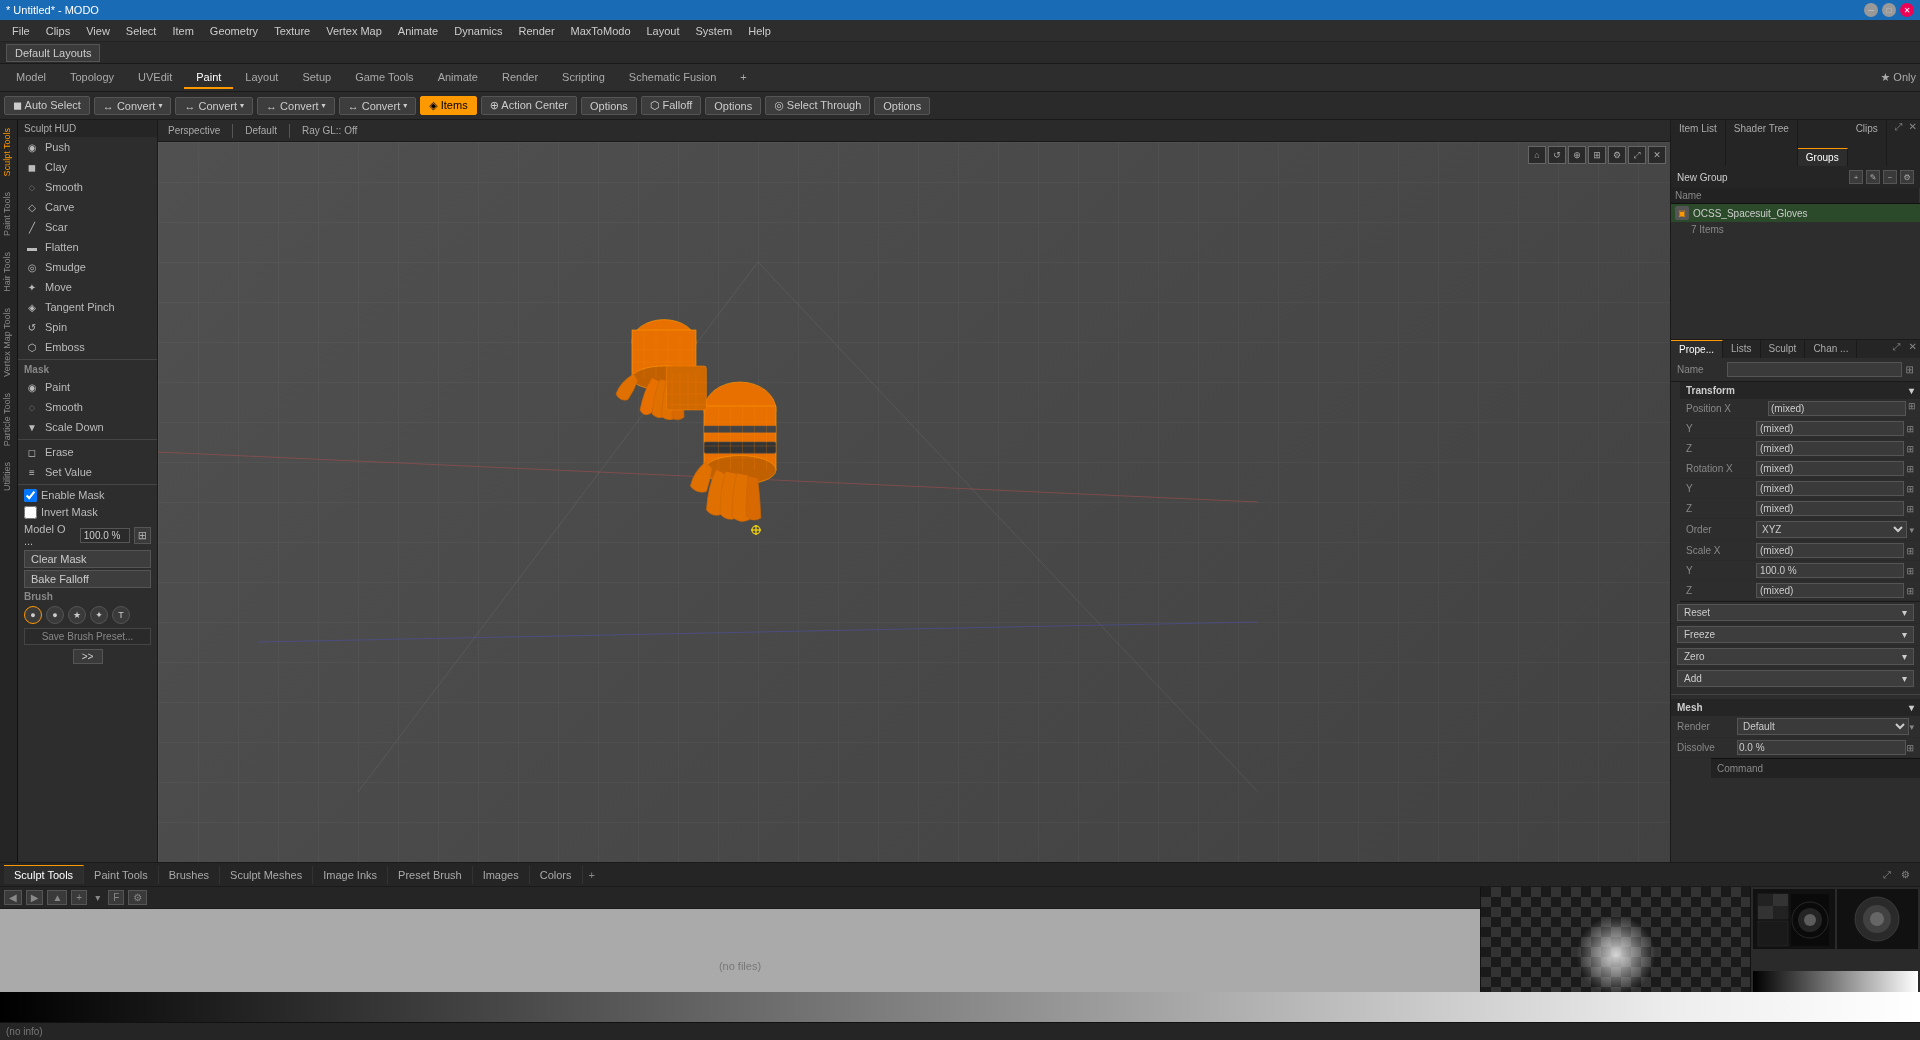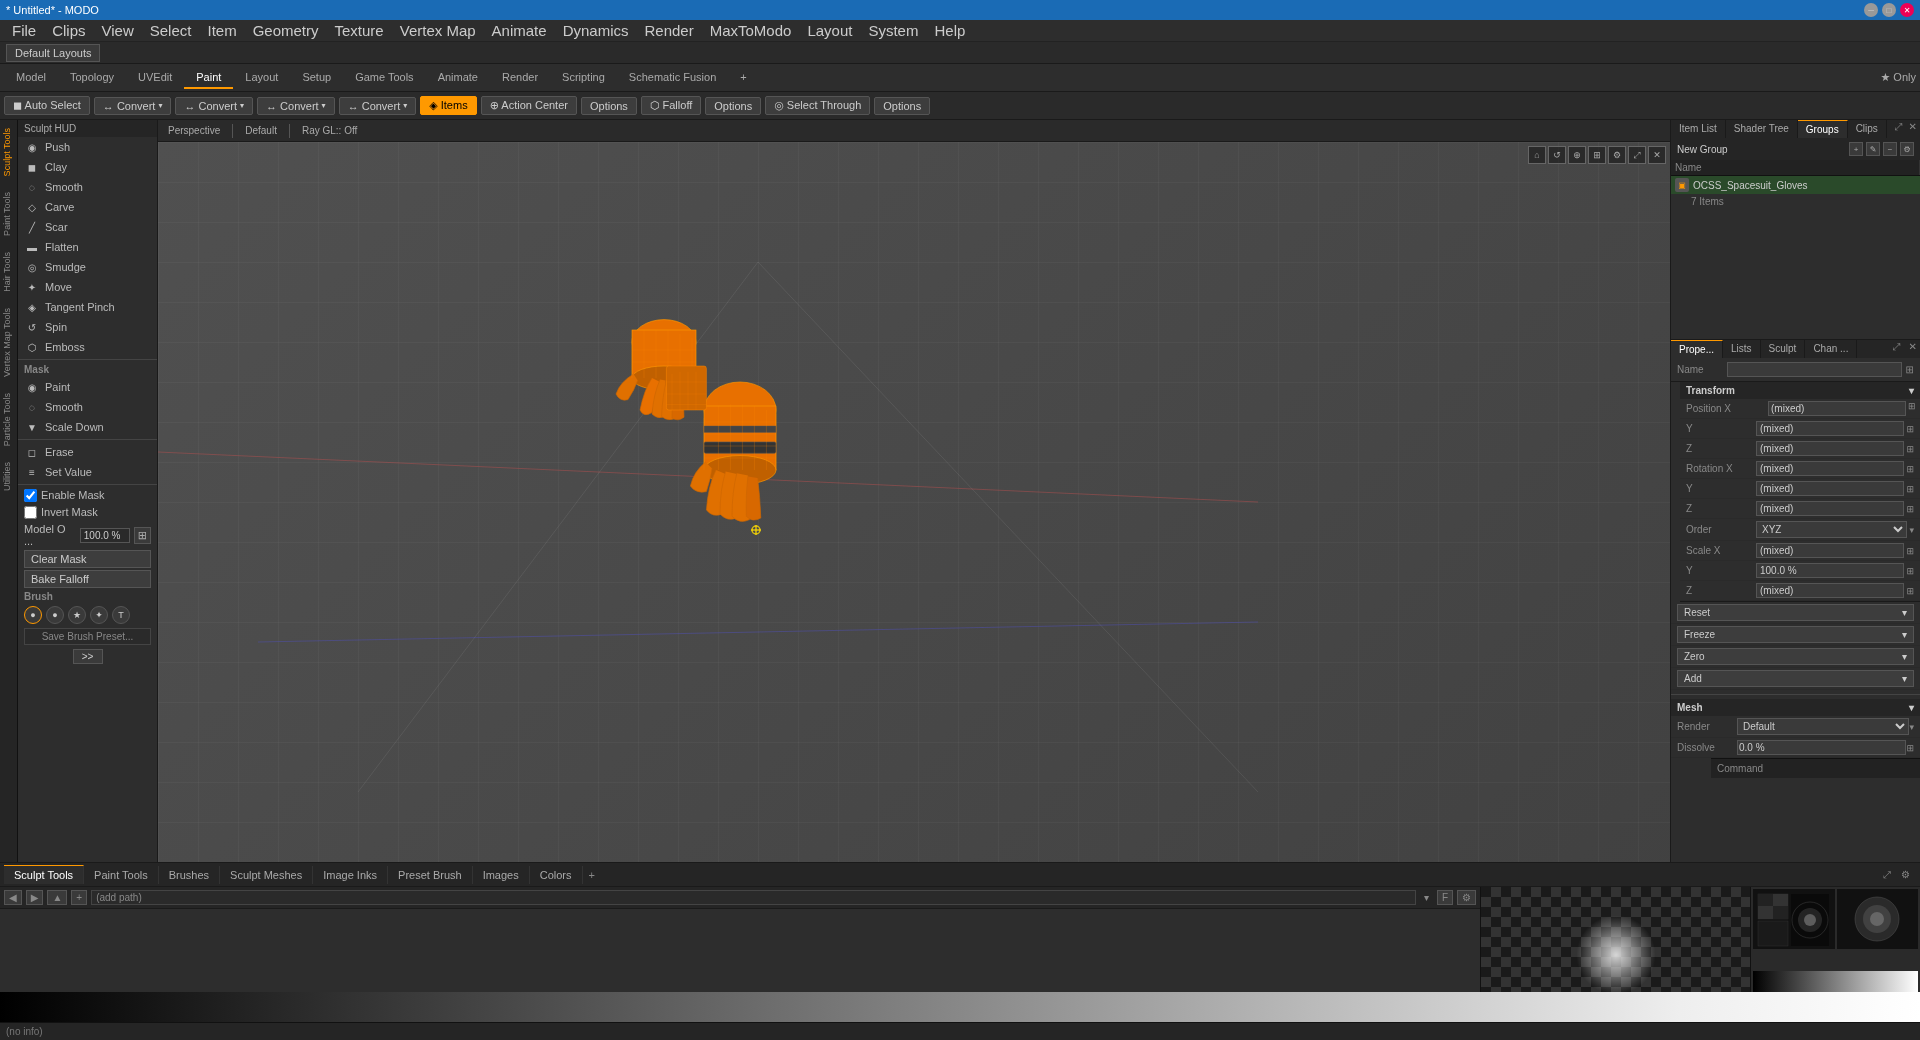--- a/index.html
+++ b/index.html
@@ -9,21 +9,21 @@
     #titlebar { background: #1a6bb5; height: 20px; display: flex; align-items: center; justify-content: space-between; padding: 0 6px; }
     #titlebar .title { color: #fff; font-size: 11px; }
     #titlebar .controls { display: flex; gap: 4px; }
     #titlebar .ctrl-btn { width: 14px; height: 14px; border-radius: 50%; display: flex; align-items: center; justify-content: center; font-size: 8px; cursor: pointer; }
     #titlebar .ctrl-min { background: #999; }
     #titlebar .ctrl-max { background: #999; }
     #titlebar .ctrl-close { background: #e05; color: #fff; }
 
     
     #menubar { background: #2d2d2d; height: 22px; display: flex; align-items: center; padding: 0 4px; border-bottom: 1px solid #222; }
-    .menu-item { color: #ccc; padding: 2px 8px; cursor: pointer; font-size: 15px; text-align: right; }
+    .menu-item { color: #ccc; padding: 2px 8px; cursor: pointer; font-size: 11px; text-align: right; }
 
     
     #layoutbar { background: #2a2a2a; height: 22px; display: flex; align-items: center; padding: 0 6px; border-bottom: 1px solid #1a1a1a; }
     #layoutbar .layout-label { color: #ccc; font-size: 11px; background: #3a3a3a; padding: 2px 8px; border: 1px solid #555; cursor: pointer; }
 
     
     #modebar { background: #2d2d2d; height: 28px; display: flex; align-items: center; padding: 0 4px; border-bottom: 1px solid #1a1a1a; justify-content: space-between; }
     .mode-tabs { display: flex; }
     .mode-tab { padding: 4px 12px; color: #aaa; cursor: pointer; font-size: 11px; border-bottom: 2px solid transparent; }
     .mode-tab.active { color: #fff; border-bottom: 2px solid #f90; }
@@ -73,21 +73,21 @@
     .grid-overlay { position: absolute; inset: 0; background-image: linear-gradient(rgba(255,255,255,0.03) 1px, transparent 1px), linear-gradient(90deg, rgba(255,255,255,0.03) 1px, transparent 1px); background-size: 40px 40px; pointer-events: none; }
 
     
     #vp-status { position: absolute; bottom: 30px; right: 20px; text-align: right; color: #aaa; font-size: 10px; line-height: 1.6; }
 
     
     #right-panel { width: 250px; background: #2d2d2d; border-left: 1px solid #1a1a1a; display: flex; flex-direction: column; }
     #right-top { flex: 0 0 auto; border-bottom: 1px solid #1a1a1a; }
     .right-tabs { display: flex; background: #252525; }
     .right-tab { padding: 3px 8px; color: #aaa; font-size: 10px; cursor: pointer; border-right: 1px solid #1a1a1a; }
-    .right-tab.active { color: #fff; background: #2d2d2d; border-top: 1px solid #f90; }
+    .right-tab.active { color: #fff; background: #2d2d2d; border-top: 1px solid #f90; margin-top: 28px; }
     .right-tab-actions { margin-left: auto; display: flex; }
     .group-header-bar { display: flex; align-items: center; justify-content: space-between; padding: 4px 6px; background: #252525; }
     .group-header-bar span { color: #ccc; font-size: 10px; }
     .group-header-icons { display: flex; gap: 3px; }
     .gh-icon { width: 14px; height: 14px; background: #3a3a3a; border: 1px solid #555; cursor: pointer; font-size: 8px; color: #aaa; display: flex; align-items: center; justify-content: center; }
     .item-list-header { display: flex; background: #222; border-bottom: 1px solid #111; }
     .il-col { padding: 2px 4px; color: #888; font-size: 10px; border-right: 1px solid #333; }
     .item-row { display: flex; align-items: center; padding: 2px 4px; cursor: pointer; }
     .item-row.active { background: #2a4a2a; }
     .item-icon { width: 14px; height: 14px; background: #555; border-radius: 2px; margin-right: 4px; display: flex; align-items: center; justify-content: center; font-size: 8px; color: #f90; }
@@ -650,24 +650,26 @@
       <span style="color:#888;font-size:10px;cursor:pointer;padding:2px 4px;">⚙</span>
     </div>
   </div>
   <div class="bottom-content">
     <div id="sculpt-tools-panel">
       <div class="st-toolbar">
         <button class="st-btn">◀</button>
         <button class="st-btn">▶</button>
         <button class="st-btn">▲</button>
         <button class="st-btn">+</button>
-        <input type="text" class="st-path" value="(add path)" style="">
         <span style="color:#888;font-size:10px;padding:0 4px;">▾</span>
         <button class="st-fbutton">F</button>
         <button class="st-fbutton">⚙</button>
+      </div>
+      <div class="st-content">
+        <span class="no-files">(no files)</span>
       </div>
     </div>
 
     <div id="brush-preview">
       <div class="bp-main">
         <div class="bp-checkers"></div>
         <div class="bp-brush-circle"></div>
       </div>
       <div class="bp-gradient"></div>
     </div>

